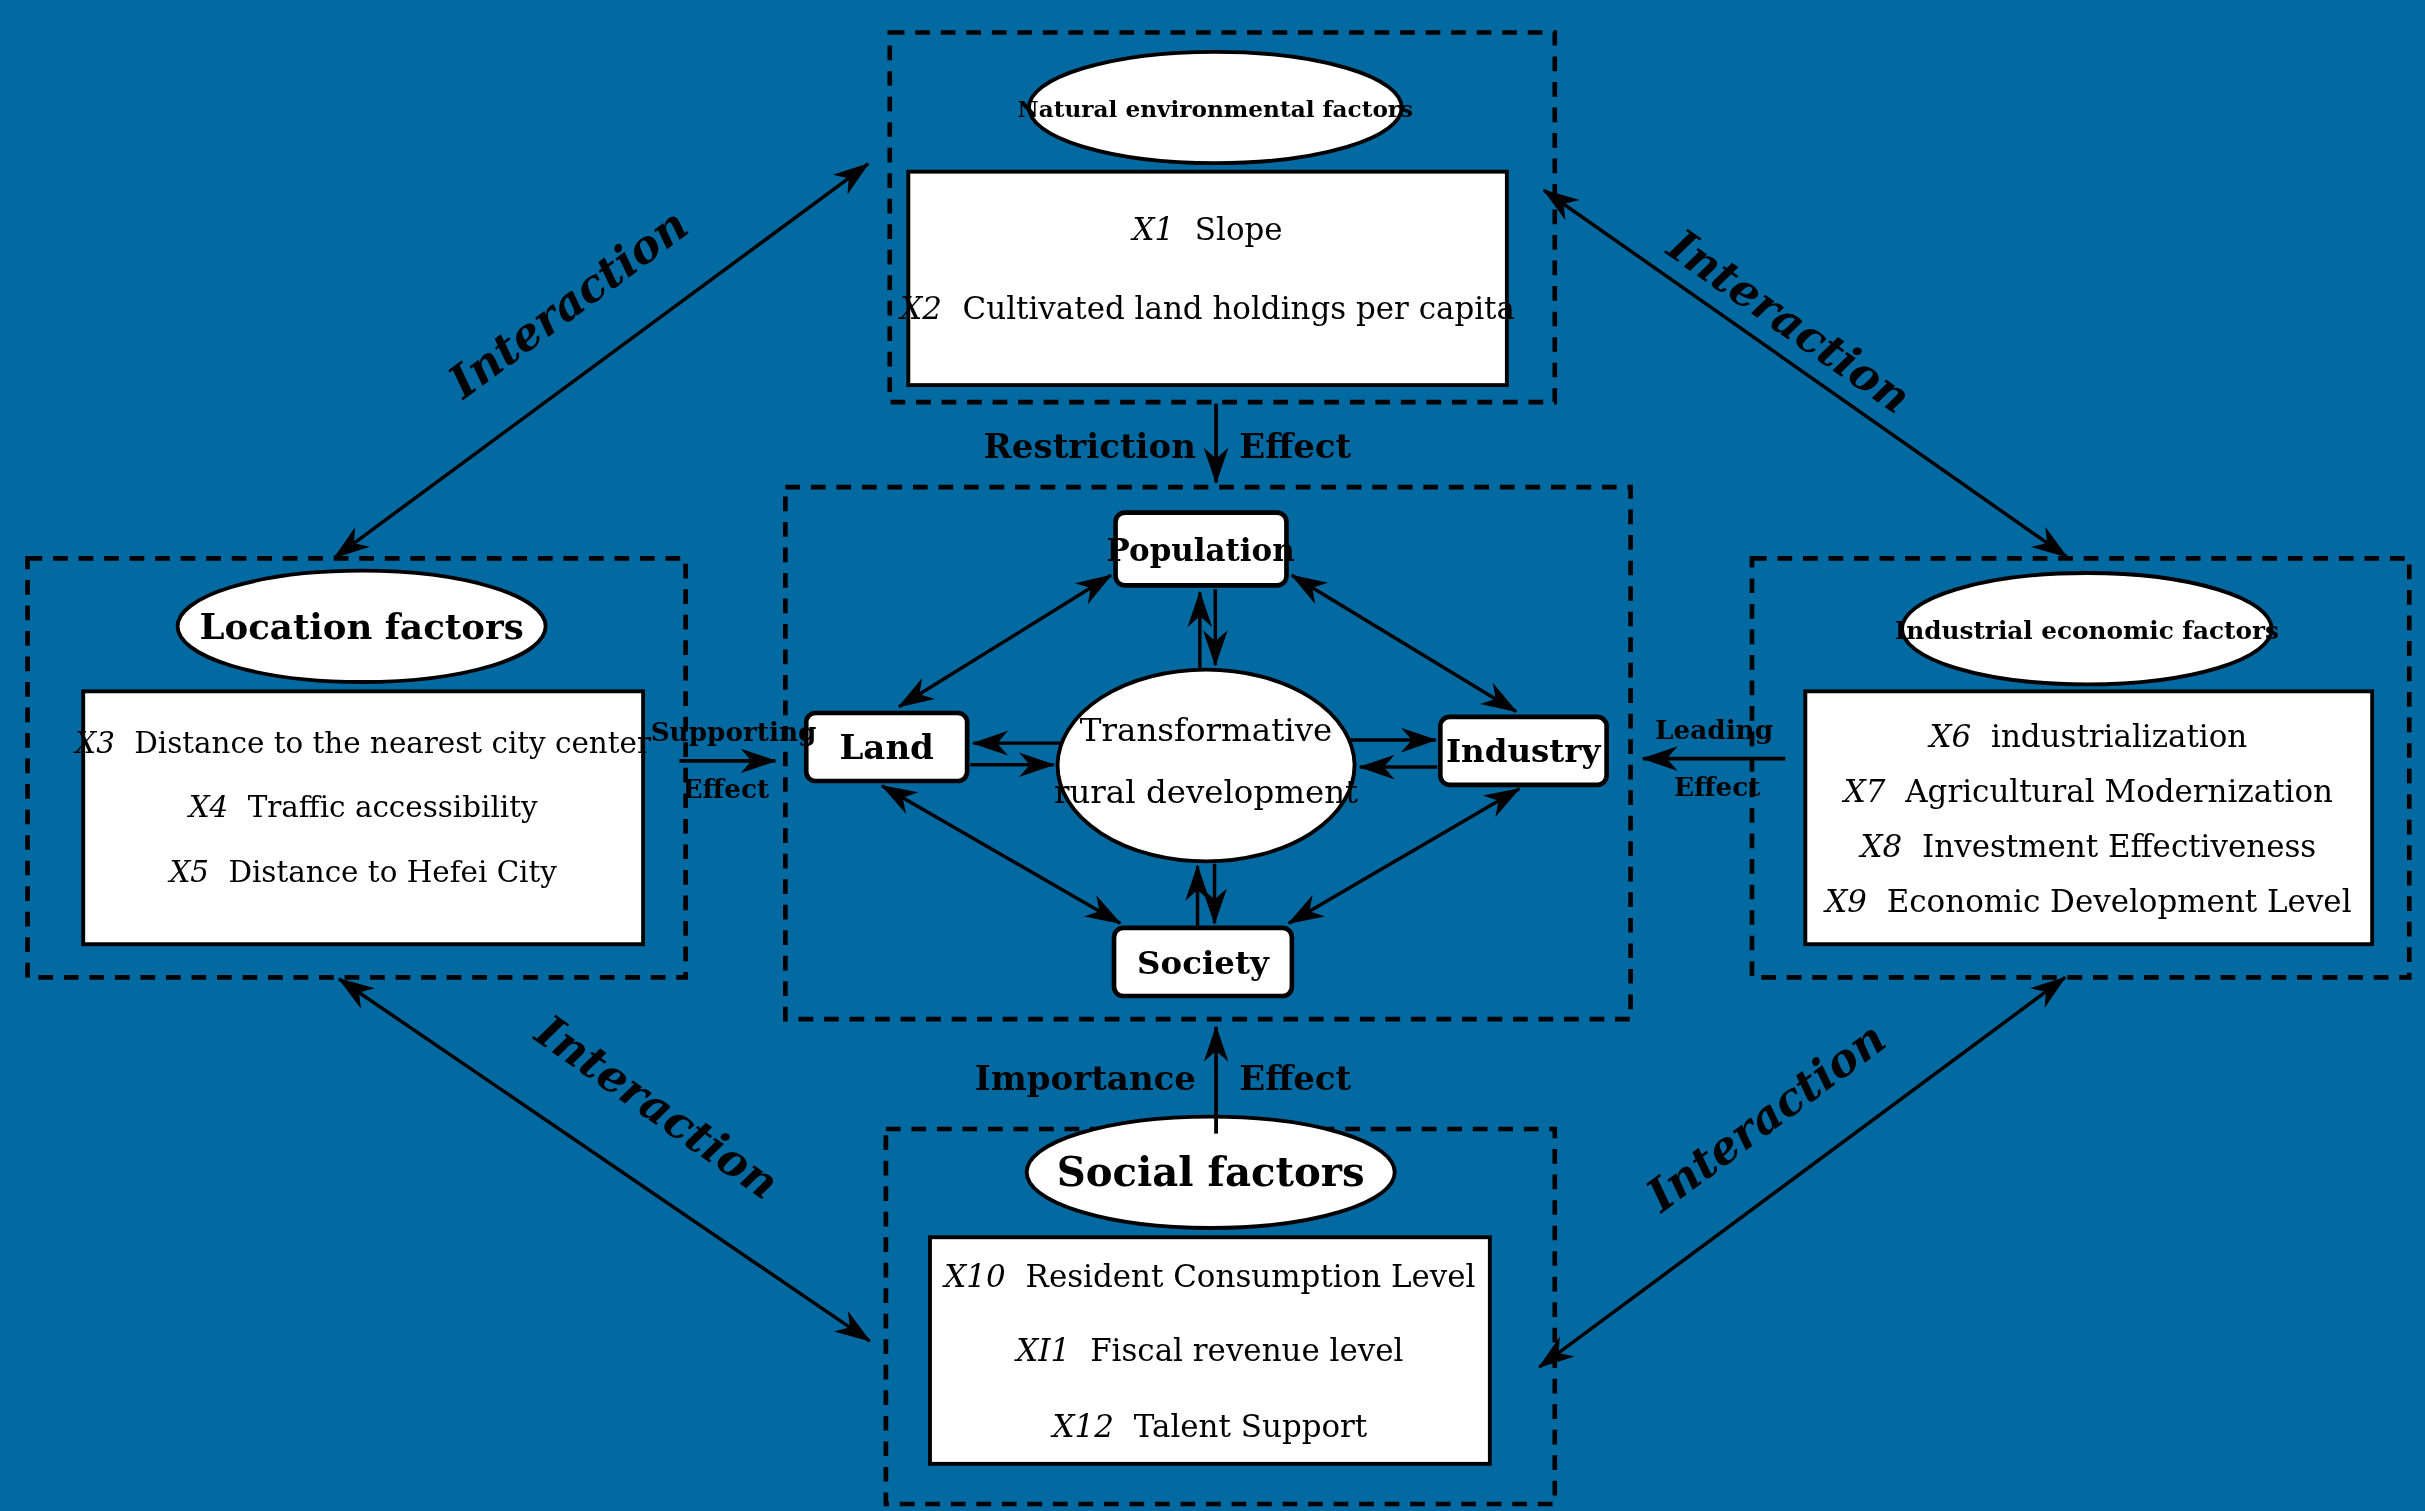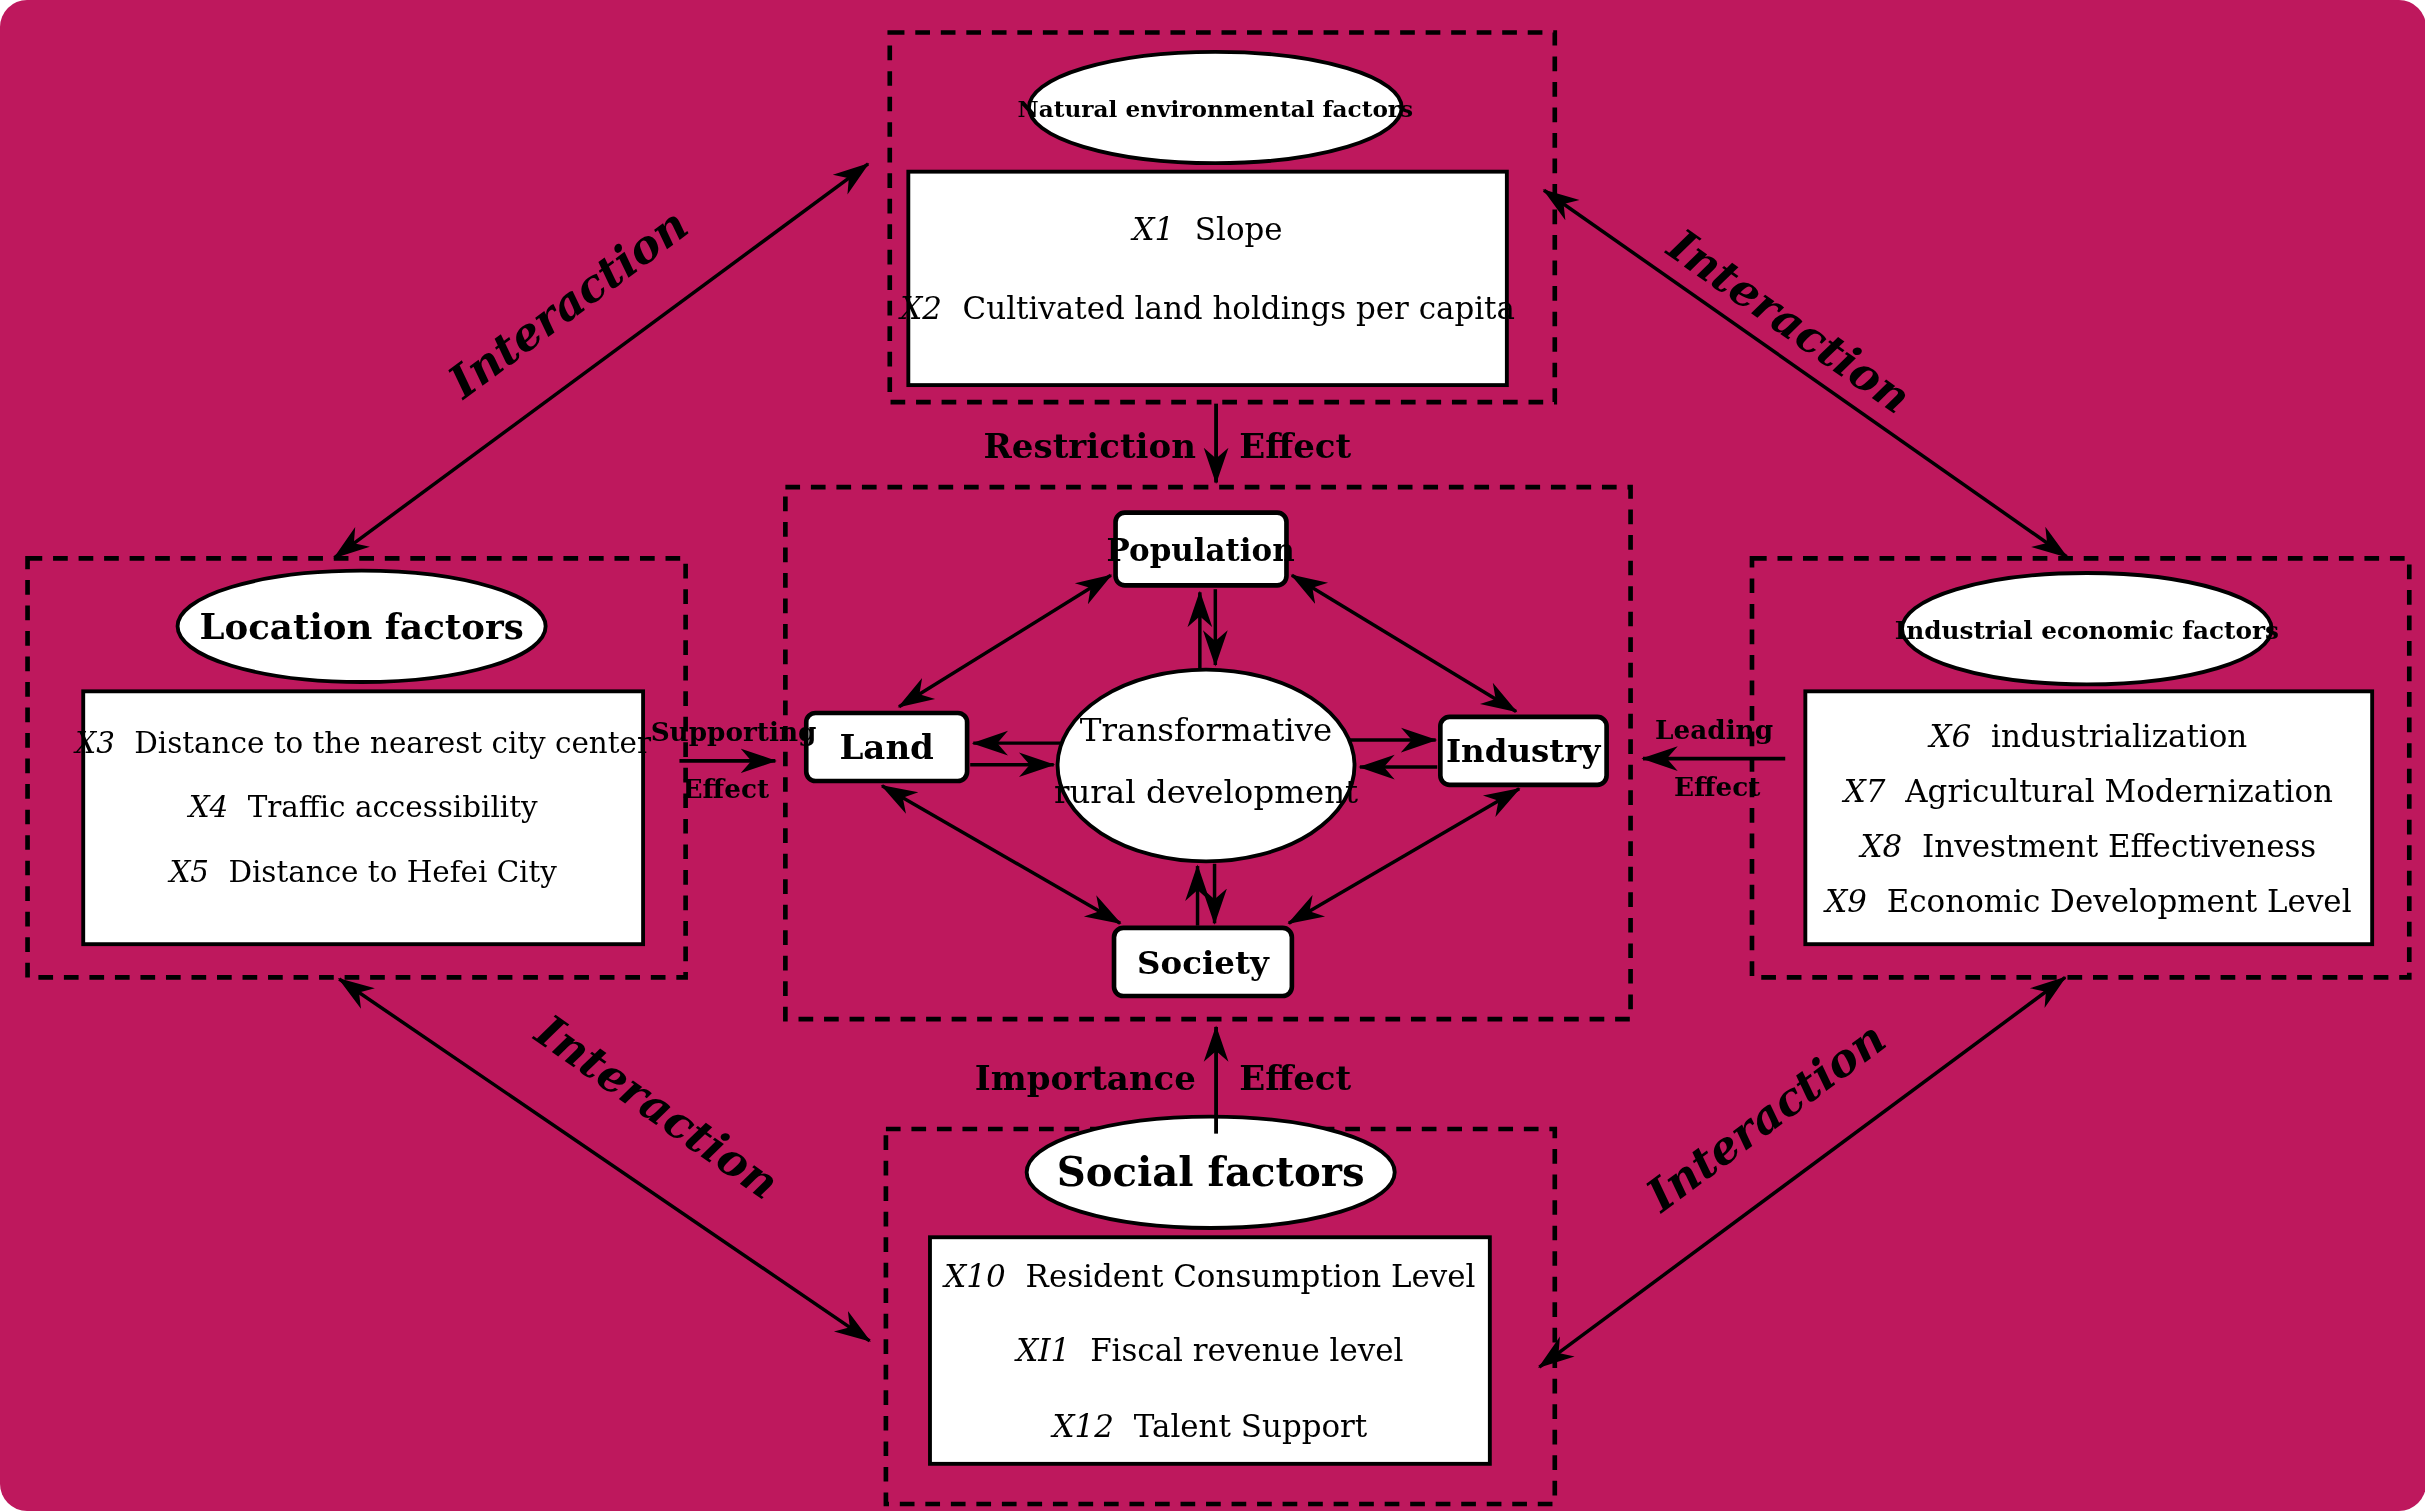--- a/index.html
+++ b/index.html
@@ -4,23 +4,22 @@
 <style>
   html, body {
     margin: 0;
     padding: 0;
     background: #ffffff;
   }
   .canvas {
     position: relative;
     width: 2426px;
     height: 1511px;
-    background: #be185d;
+    background: #0369a1;
     font-family: "DejaVu Serif", serif;
-    border-radius: 27px;
   }
   svg { display: block; }
   .node-box { fill: #ffffff; stroke: #000000; stroke-width: 6; }
   .inner-box { fill: #ffffff; stroke: #000000; stroke-width: 5; }
   .dashed-box { fill: none; stroke: #000000; stroke-width: 6; stroke-dasharray: 19 14; }
   .ellipse-shape { fill: #ffffff; stroke: #000000; stroke-width: 5; }
   .conn { stroke: #000000; stroke-width: 5; fill: none; }
   .conn-thin { stroke: #000000; stroke-width: 4.5; fill: none; }
   text { fill: #000000; font-family: "DejaVu Serif", serif; }
   .t-title { font-weight: 700; }

